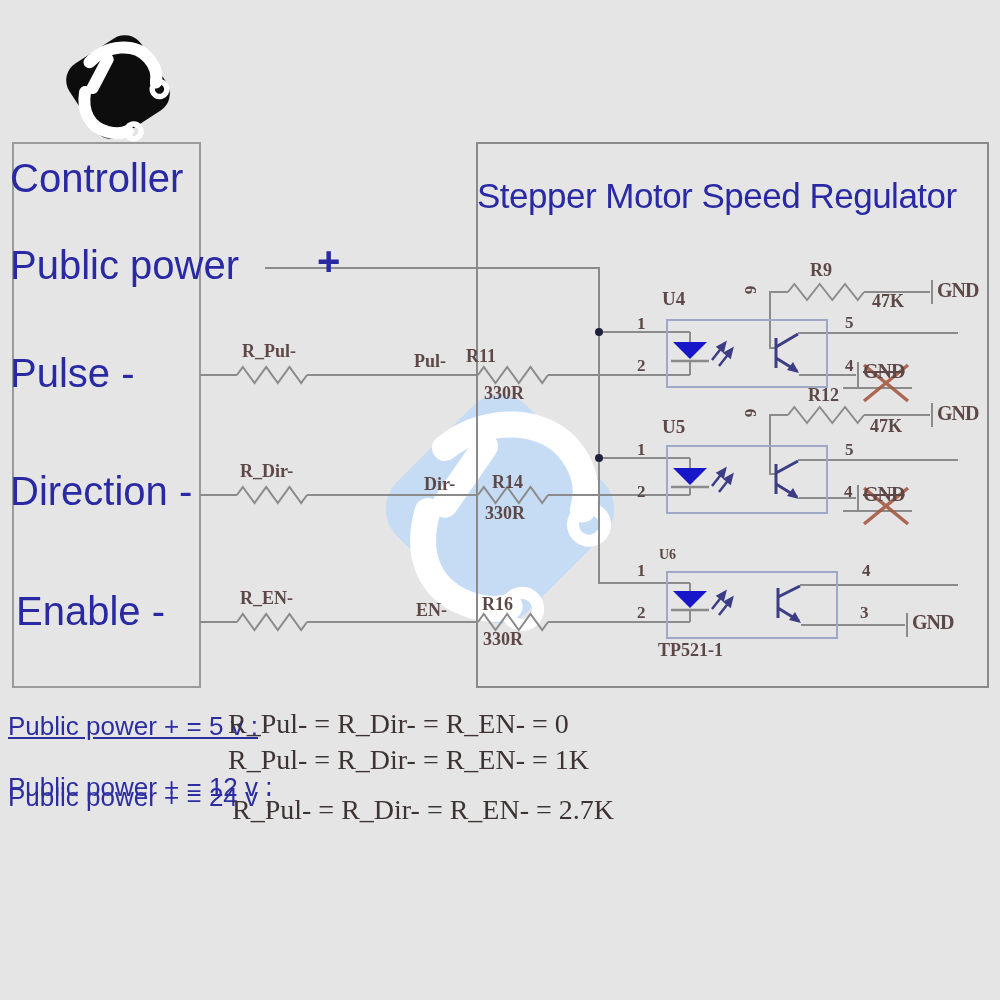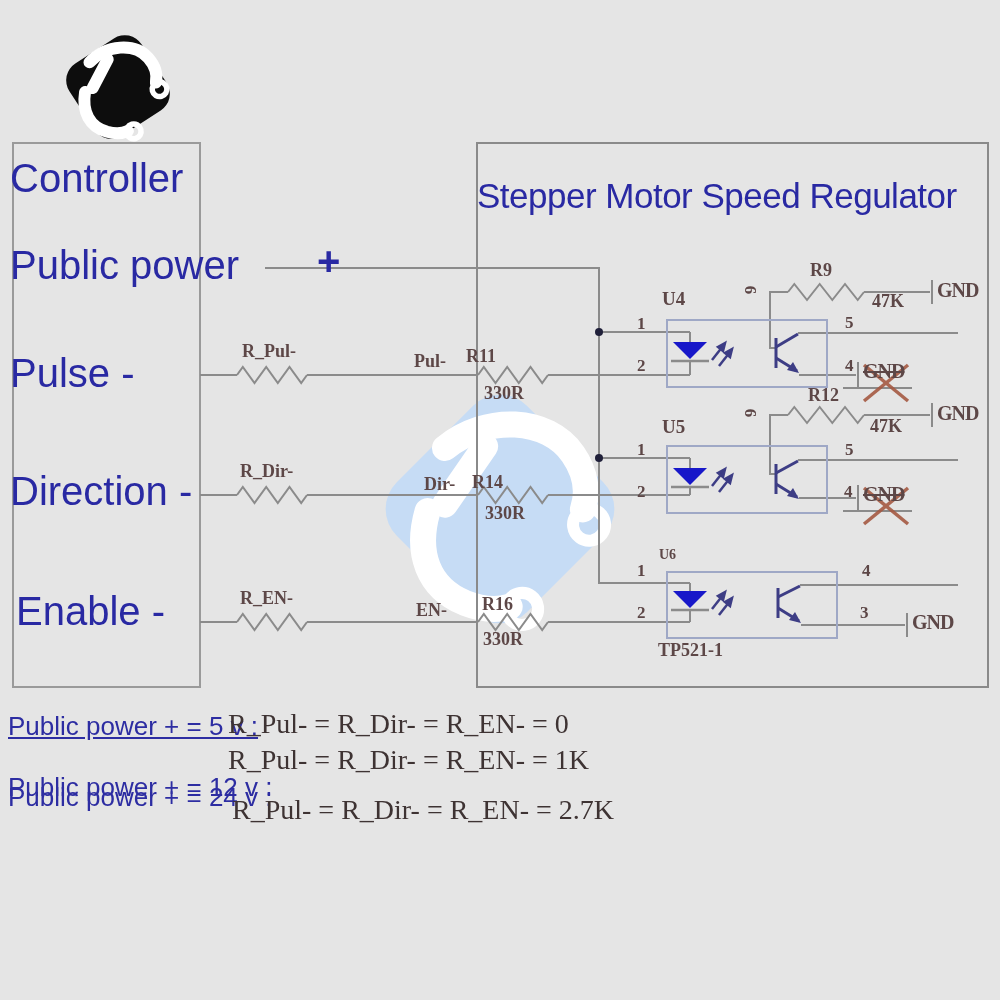--- a/index.html
+++ b/index.html
@@ -193,21 +193,21 @@
   <div class="lbl pin" style="left:845px;top:313px;">5</div>
   <div class="lbl pin" style="left:845px;top:356px;">4</div>
   <div class="lbl pin rot90" style="left:746px;top:280px;">6</div>
   <div class="lbl comp" style="left:810px;top:260px;">R9</div>
   <div class="lbl comp" style="left:872px;top:291px;">47K</div>
   <div class="lbl gnd" style="left:937px;top:279px;">GND</div>
   <div class="lbl gnd gnd-x" style="left:863px;top:360px;">GND</div>
 
   <div class="lbl comp" style="left:240px;top:461px;">R_Dir-</div>
   <div class="lbl comp" style="left:424px;top:474px;">Dir-</div>
-  <div class="lbl comp" style="left:472px;top:472px;">R14</div>
+  <div class="lbl comp" style="left:492px;top:472px;">R14</div>
   <div class="lbl comp" style="left:485px;top:503px;">330R</div>
   <div class="lbl comp" style="left:662px;top:416px;font-size:19px;">U5</div>
   <div class="lbl pin" style="left:637px;top:440px;">1</div>
   <div class="lbl pin" style="left:637px;top:482px;">2</div>
   <div class="lbl pin" style="left:845px;top:440px;">5</div>
   <div class="lbl pin" style="left:844px;top:482px;">4</div>
   <div class="lbl pin rot90" style="left:746px;top:403px;">6</div>
   <div class="lbl comp" style="left:808px;top:385px;">R12</div>
   <div class="lbl comp" style="left:870px;top:416px;">47K</div>
   <div class="lbl gnd" style="left:937px;top:402px;">GND</div>

